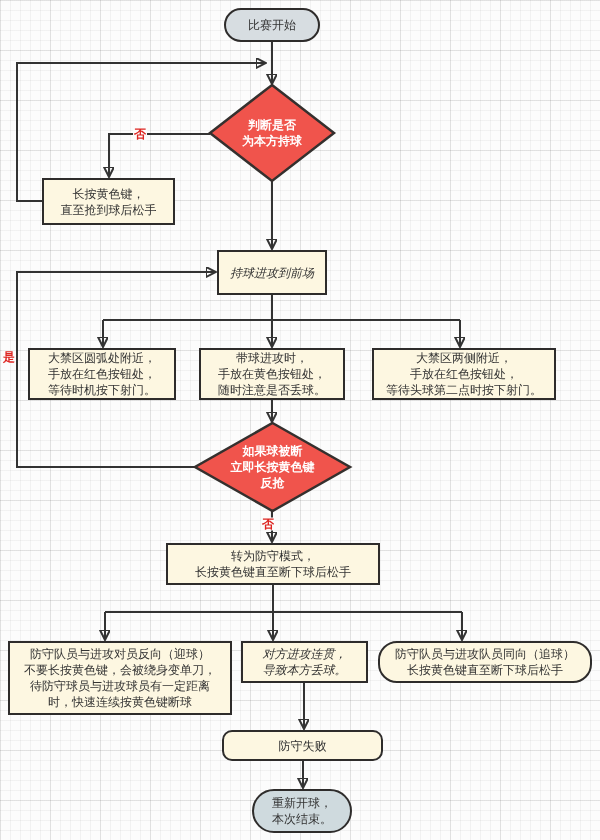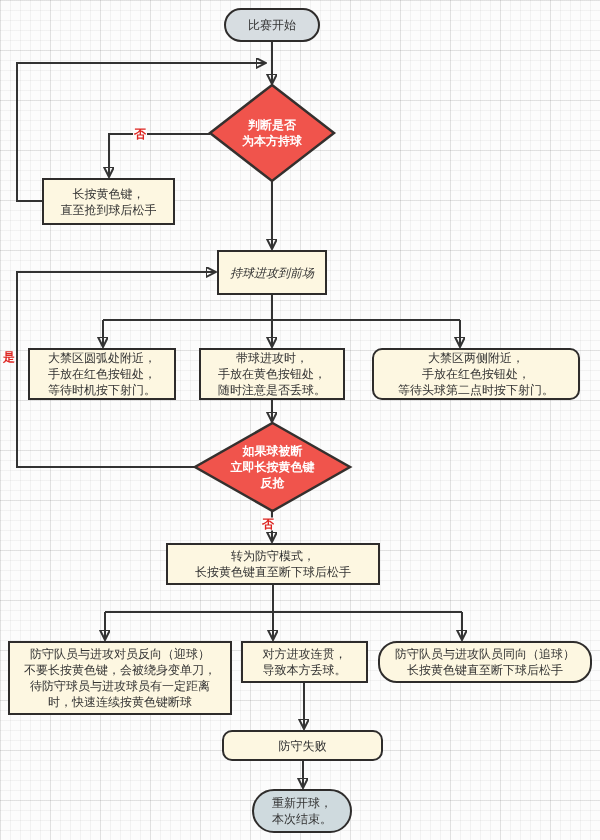--- a/index.html
+++ b/index.html
@@ -91,32 +91,32 @@
   <div class="node" style="left:42px;top:178px;width:133px;height:47px;">长按黄色键，
 直至抢到球后松手</div>
   <div class="node" style="left:217px;top:250px;width:110px;height:45px;font-style:italic;">持球进攻到前场</div>
 
   <div class="node" style="left:28px;top:348px;width:148px;height:52px;">大禁区圆弧处附近，
 手放在红色按钮处，
 等待时机按下射门。</div>
   <div class="node" style="left:199px;top:348px;width:146px;height:52px;">带球进攻时，
 手放在黄色按钮处，
 随时注意是否丢球。</div>
-  <div class="node" style="left:372px;top:348px;width:208px;height:52px;border-radius:10px;">大禁区两侧附近，
+  <div class="node" style="left:372px;top:348px;width:184px;height:52px;">大禁区两侧附近，
 手放在红色按钮处，
 等待头球第二点时按下射门。</div>
 
   <div class="node" style="left:166px;top:543px;width:214px;height:42px;">转为防守模式，
 长按黄色键直至断下球后松手</div>
 
   <div class="node" style="left:8px;top:641px;width:224px;height:74px;">防守队员与进攻对员反向（迎球）
 不要长按黄色键，会被绕身变单刀，
 待防守球员与进攻球员有一定距离
 时，快速连续按黄色键断球</div>
-  <div class="node" style="left:241px;top:641px;width:127px;height:42px;">对方进攻连贯，
+  <div class="node" style="left:241px;top:641px;width:127px;height:42px;font-style:italic;">对方进攻连贯，
 导致本方丢球。</div>
   <div class="node" style="left:378px;top:641px;width:214px;height:42px;border-radius:19px;">防守队员与进攻队员同向（追球）
 长按黄色键直至断下球后松手</div>
 
   <div class="node" style="left:222px;top:730px;width:161px;height:31px;border-radius:10px;">防守失败</div>
 
   <span class="redlabel" style="left:140px;top:134px;">否</span>
   <span class="redlabel" style="left:9px;top:357px;">是</span>
   <span class="redlabel" style="left:268px;top:524px;">否</span>
 

